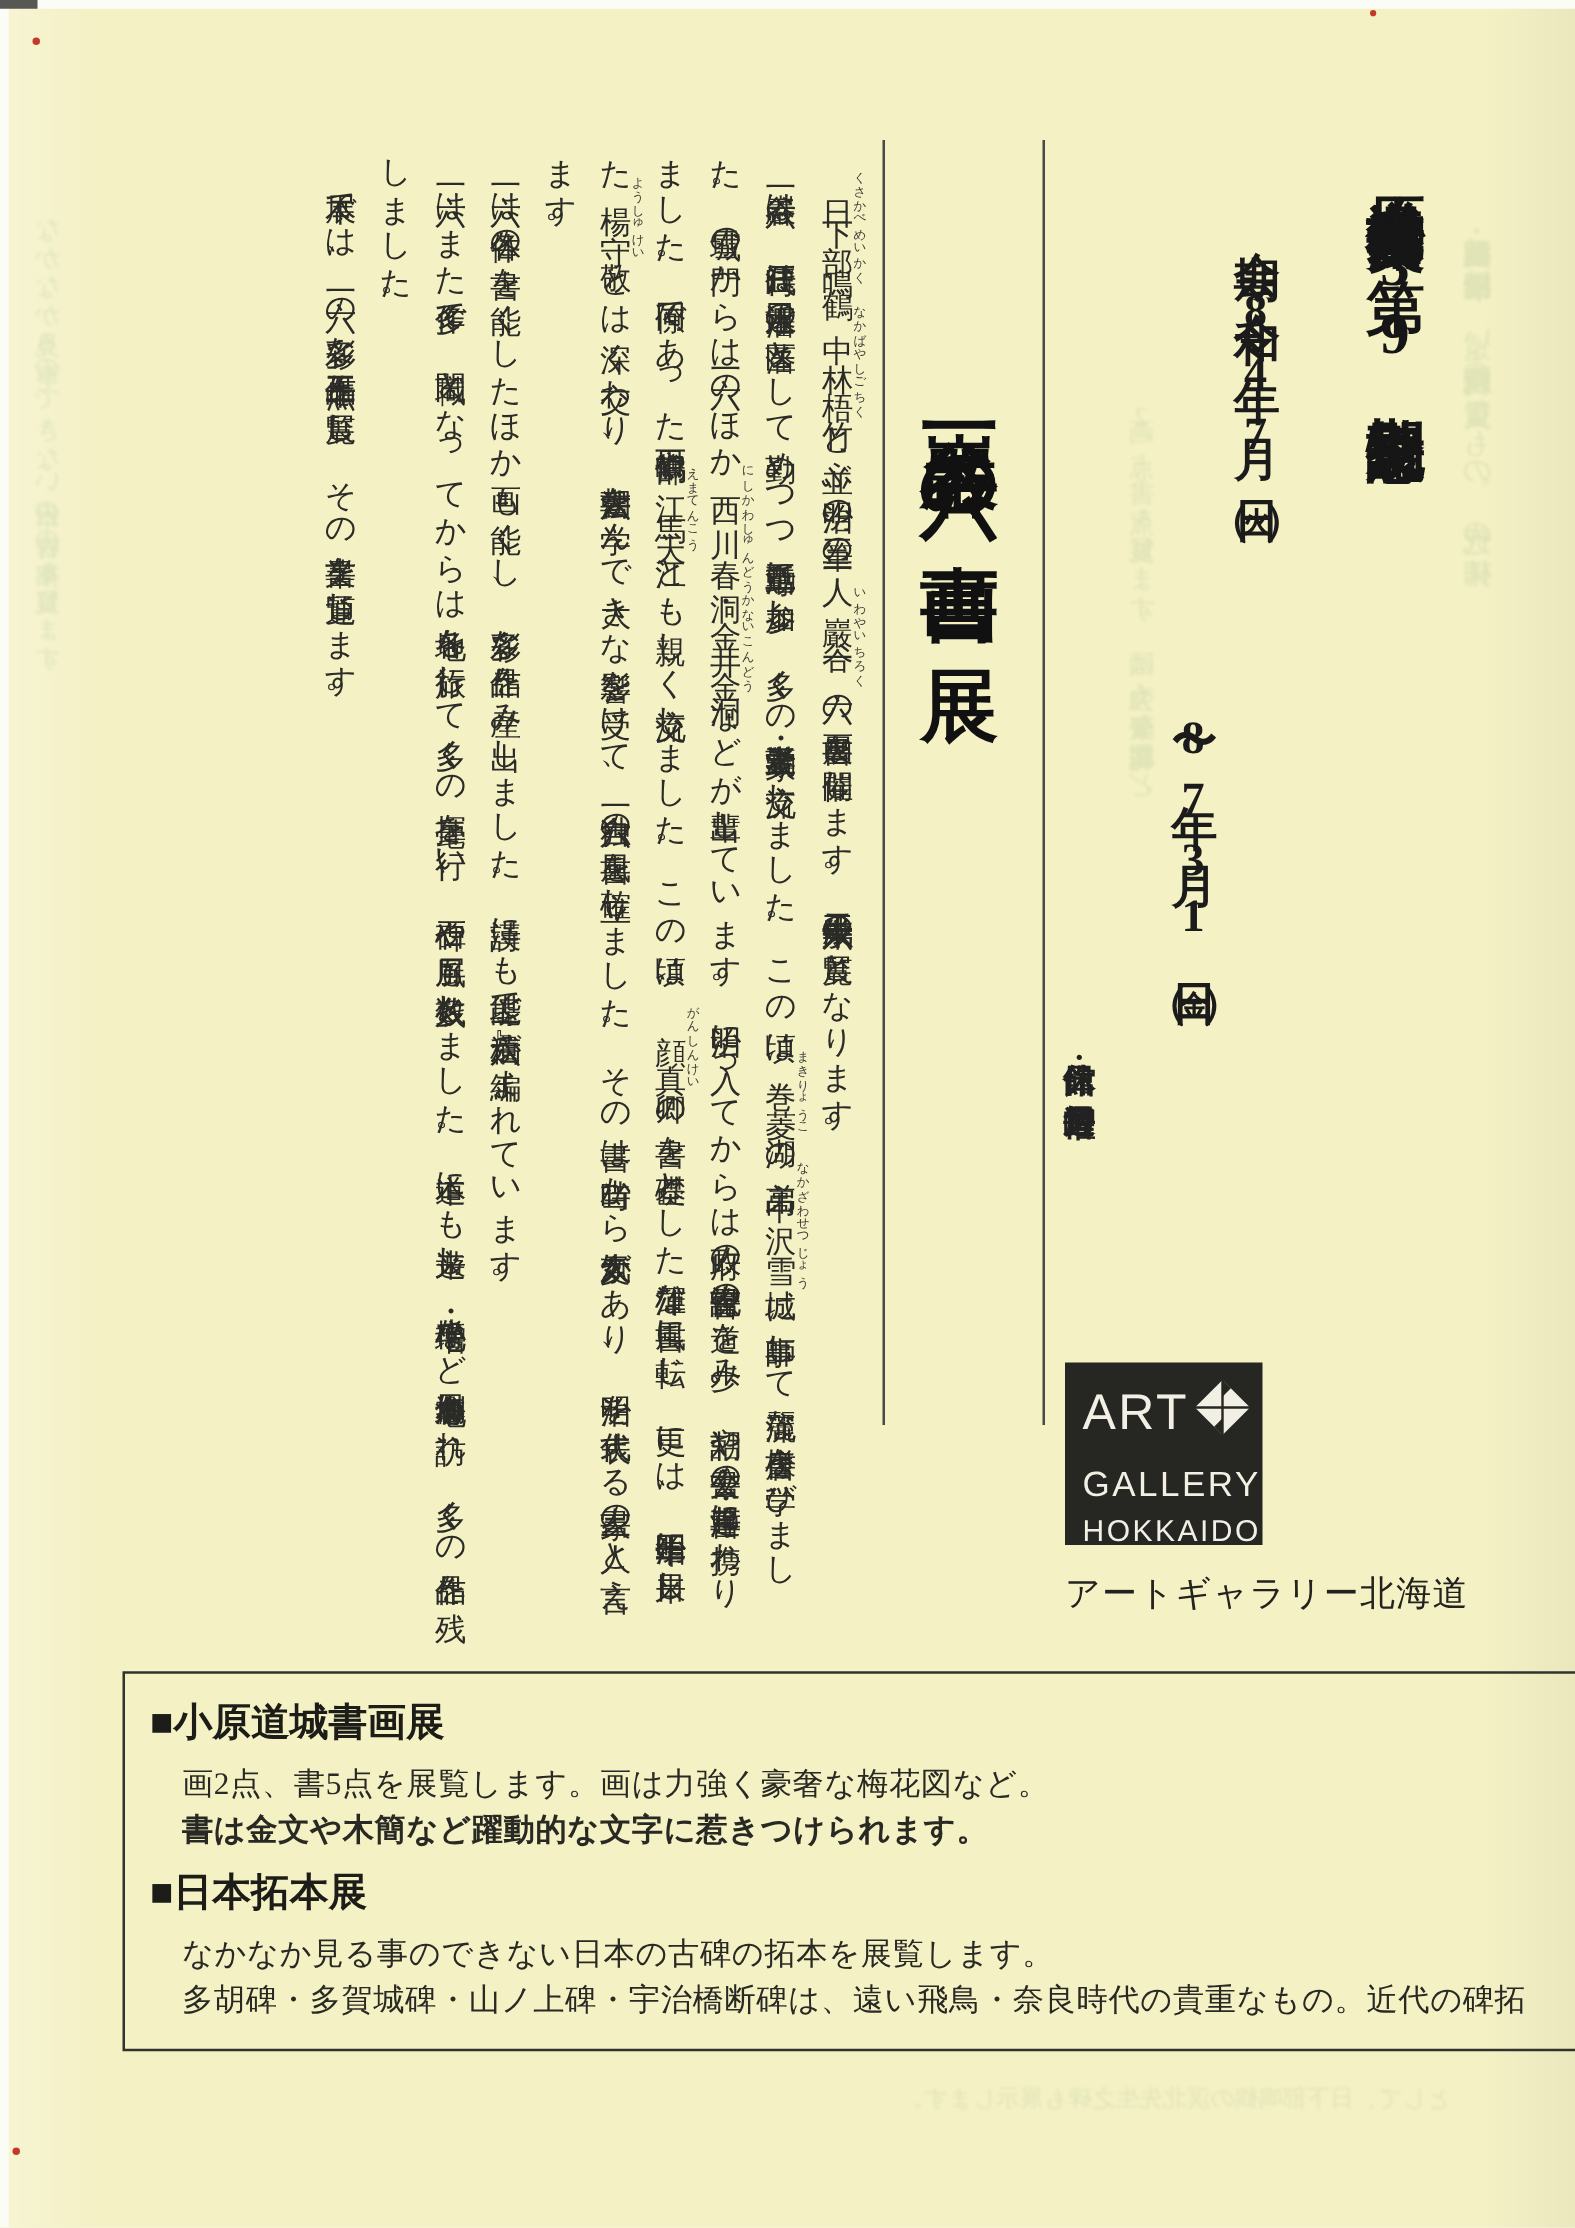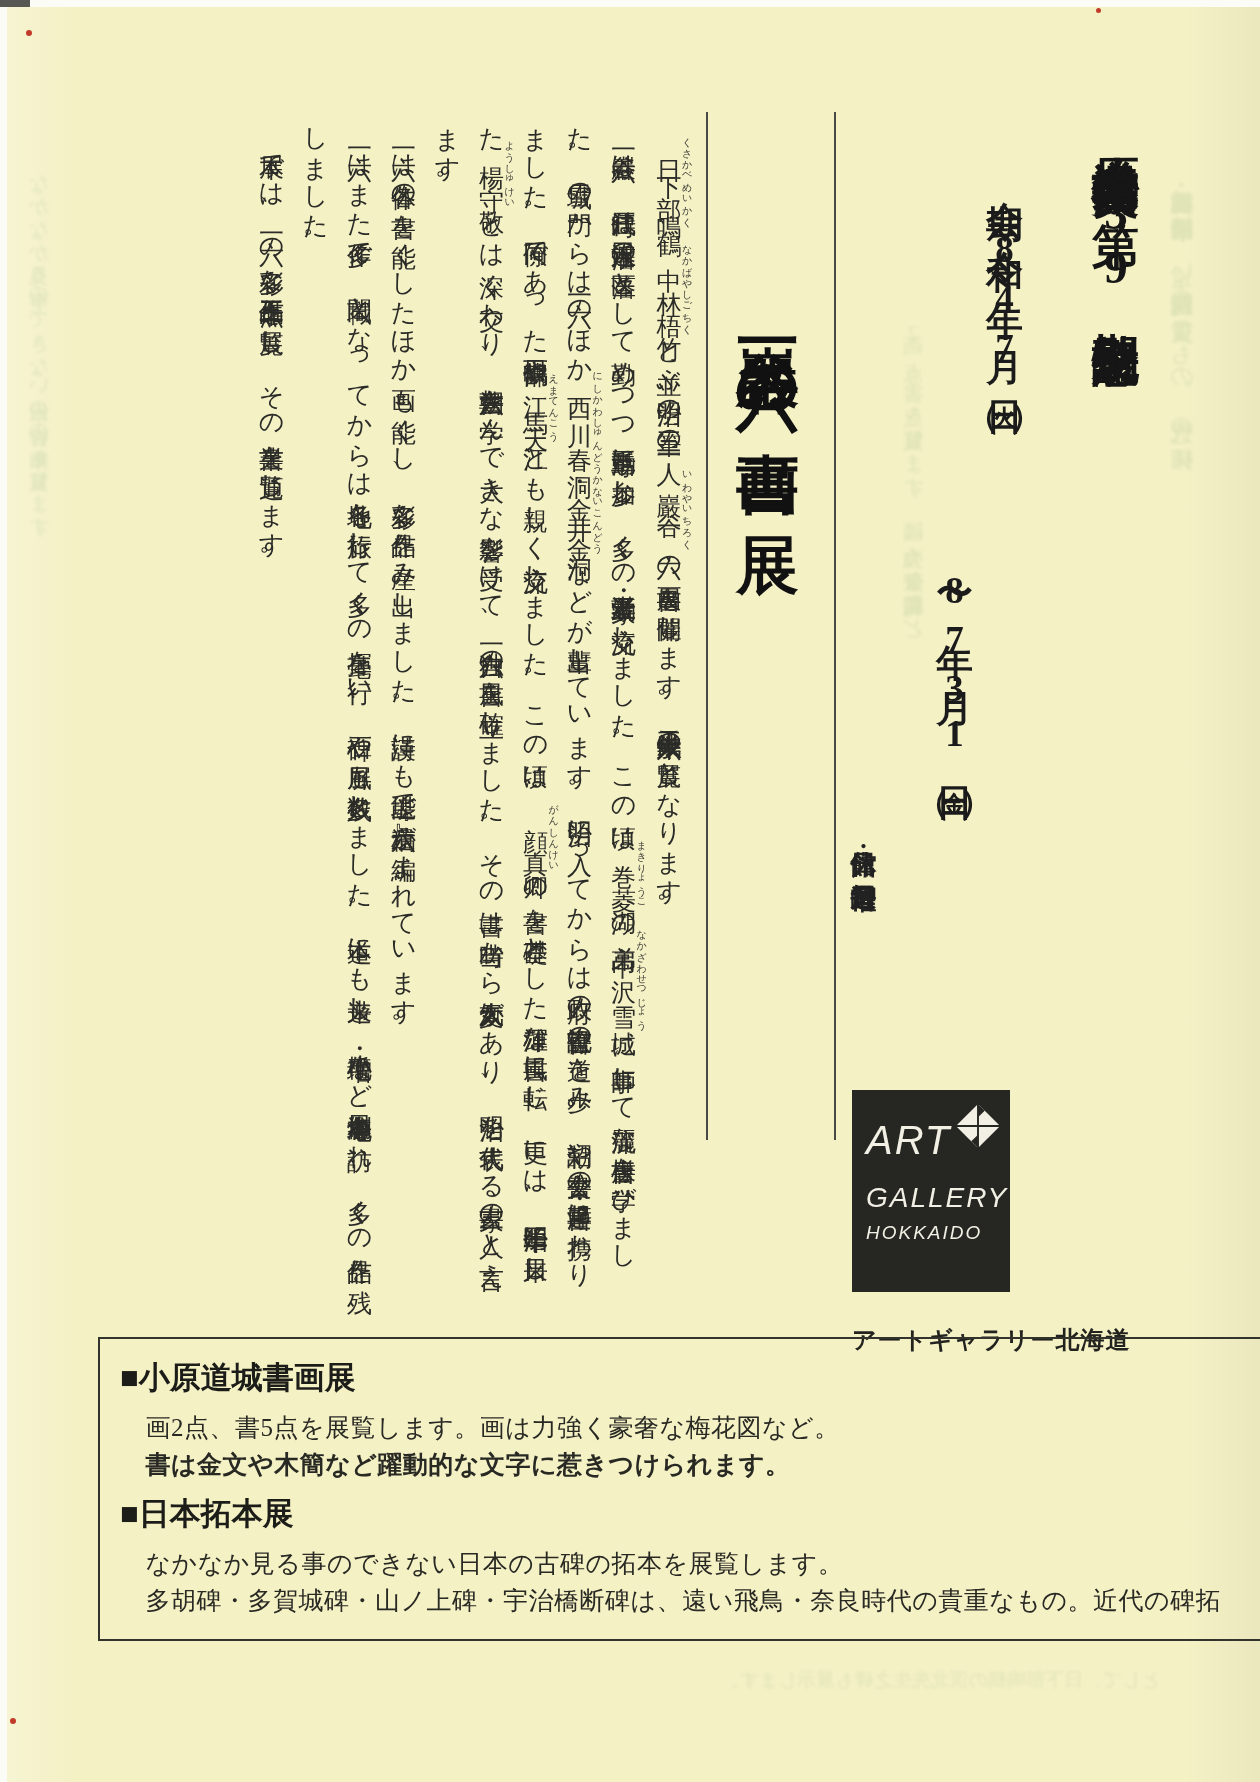--- a/index.html
+++ b/index.html
@@ -22,29 +22,29 @@
      font-size:26px;font-weight:600;color:#222;letter-spacing:1px;line-height:1;}
   .rule{position:absolute;width:2px;background:#4a4a44;}
   .rule-r{left:834px;top:112px;height:1028px;}
   .rule-l{left:706px;top:112px;height:1028px;}
   .exh-title{position:absolute;left:734px;top:295px;height:700px;
      font-size:63px;font-weight:800;color:#111;letter-spacing:7px;line-height:1.04;}
   .body-text{position:absolute;left:38px;top:110px;height:1184px;width:654px;
      font-size:25px;color:#2b2b28;letter-spacing:0.5px;line-height:44px;}
   .body-text p{margin:0;padding:0;}
   .body-text rt{font-size:10px;letter-spacing:0;color:#3a3a36;}
-  .logo{position:absolute;left:852px;top:1090px;width:158px;height:202px;
-     background:#262622;color:#f2f0e4;box-sizing:border-box;padding:28px 0 0 14px;
-     font-family:"Liberation Sans","DejaVu Sans",sans-serif;font-style:italic;}
+  .logo{position:absolute;left:852px;top:1090px;width:158px;height:146px;
+     background:#262622;color:#f2f0e4;box-sizing:border-box;padding:18px 0 0 14px;
+     font-family:"Liberation Sans","DejaVu Sans",sans-serif;}
   .logo-row1{font-size:40px;letter-spacing:2px;line-height:1.1;}
   .pinwheel{position:absolute;right:8px;top:12px;width:48px;height:48px;}
   .logo-row2{font-size:28px;letter-spacing:2px;margin-top:20px;}
-  .logo-row3{font-size:19px;letter-spacing:2px;margin-top:8px;}
-  .logo-caption{position:absolute;left:852px;top:1324px;font-size:24px;color:#22221e;
-     letter-spacing:1px;font-family:"Liberation Sans","DejaVu Sans",sans-serif;font-weight:700;}
+  .logo-row3{font-size:24px;letter-spacing:2px;margin-top:8px;}
+  .logo-caption{position:absolute;left:852px;top:1256px;font-size:28px;color:#22221e;
+     letter-spacing:1px;font-family:"Liberation Sans","DejaVu Sans",sans-serif;font-weight:400;}
   .info-box{position:absolute;left:98px;top:1337px;width:1170px;height:304px;
      border:2px solid #33332e;box-sizing:border-box;padding:14px 24px 0 20px;}
   .box-heading{font-size:31px;font-weight:800;color:#1c1c18;margin:4px 0 10px 0;
      font-family:"Liberation Sans","DejaVu Sans",sans-serif;}
   .box-line{font-size:25px;color:#292924;line-height:37px;letter-spacing:0.5px;}
   .box-line.last-of-sec{margin-bottom:10px;font-weight:bold;}
   .ghost{position:absolute;color:#6d9a66;opacity:0.15;filter:blur(1.4px);
      transform:scaleX(-1);pointer-events:none;line-height:40px;}
   .ghost-h{transform:scaleX(-1);}
   .speck{position:absolute;background:#c23b2a;border-radius:50%;}

